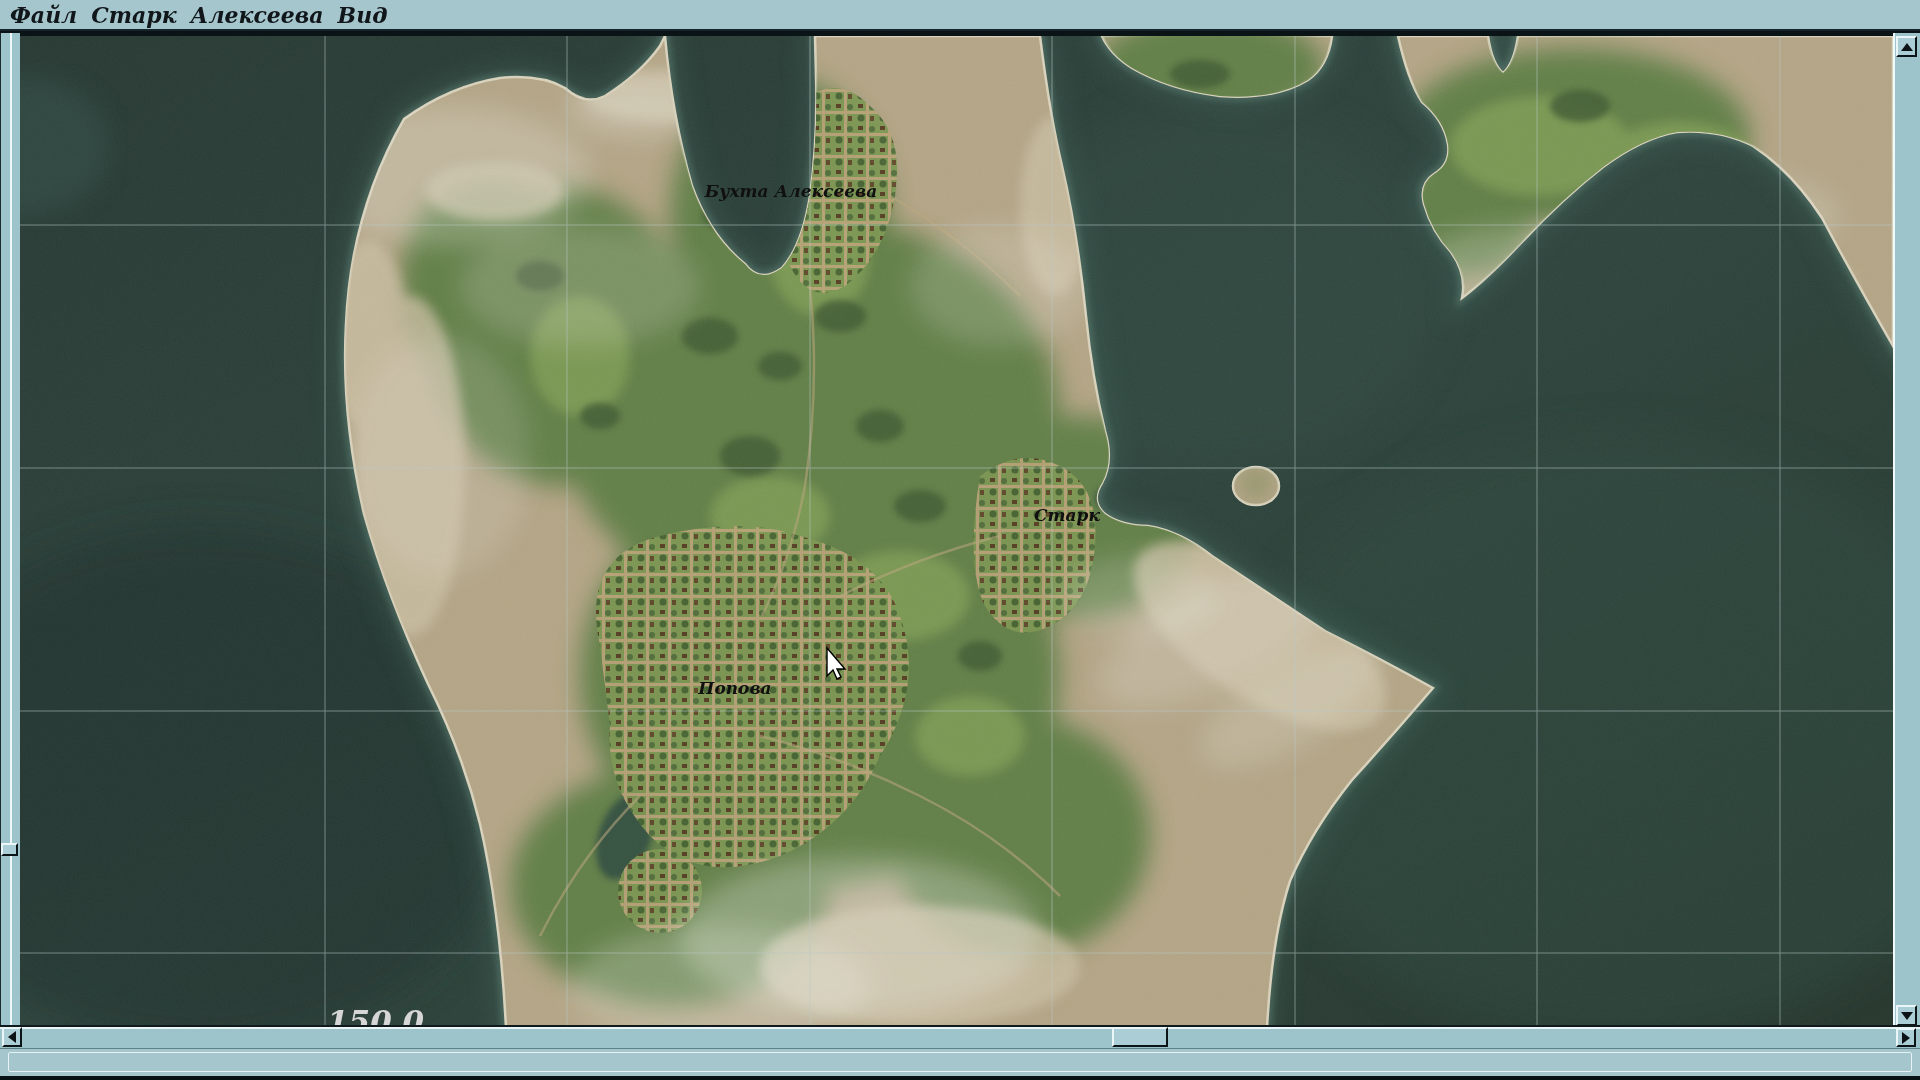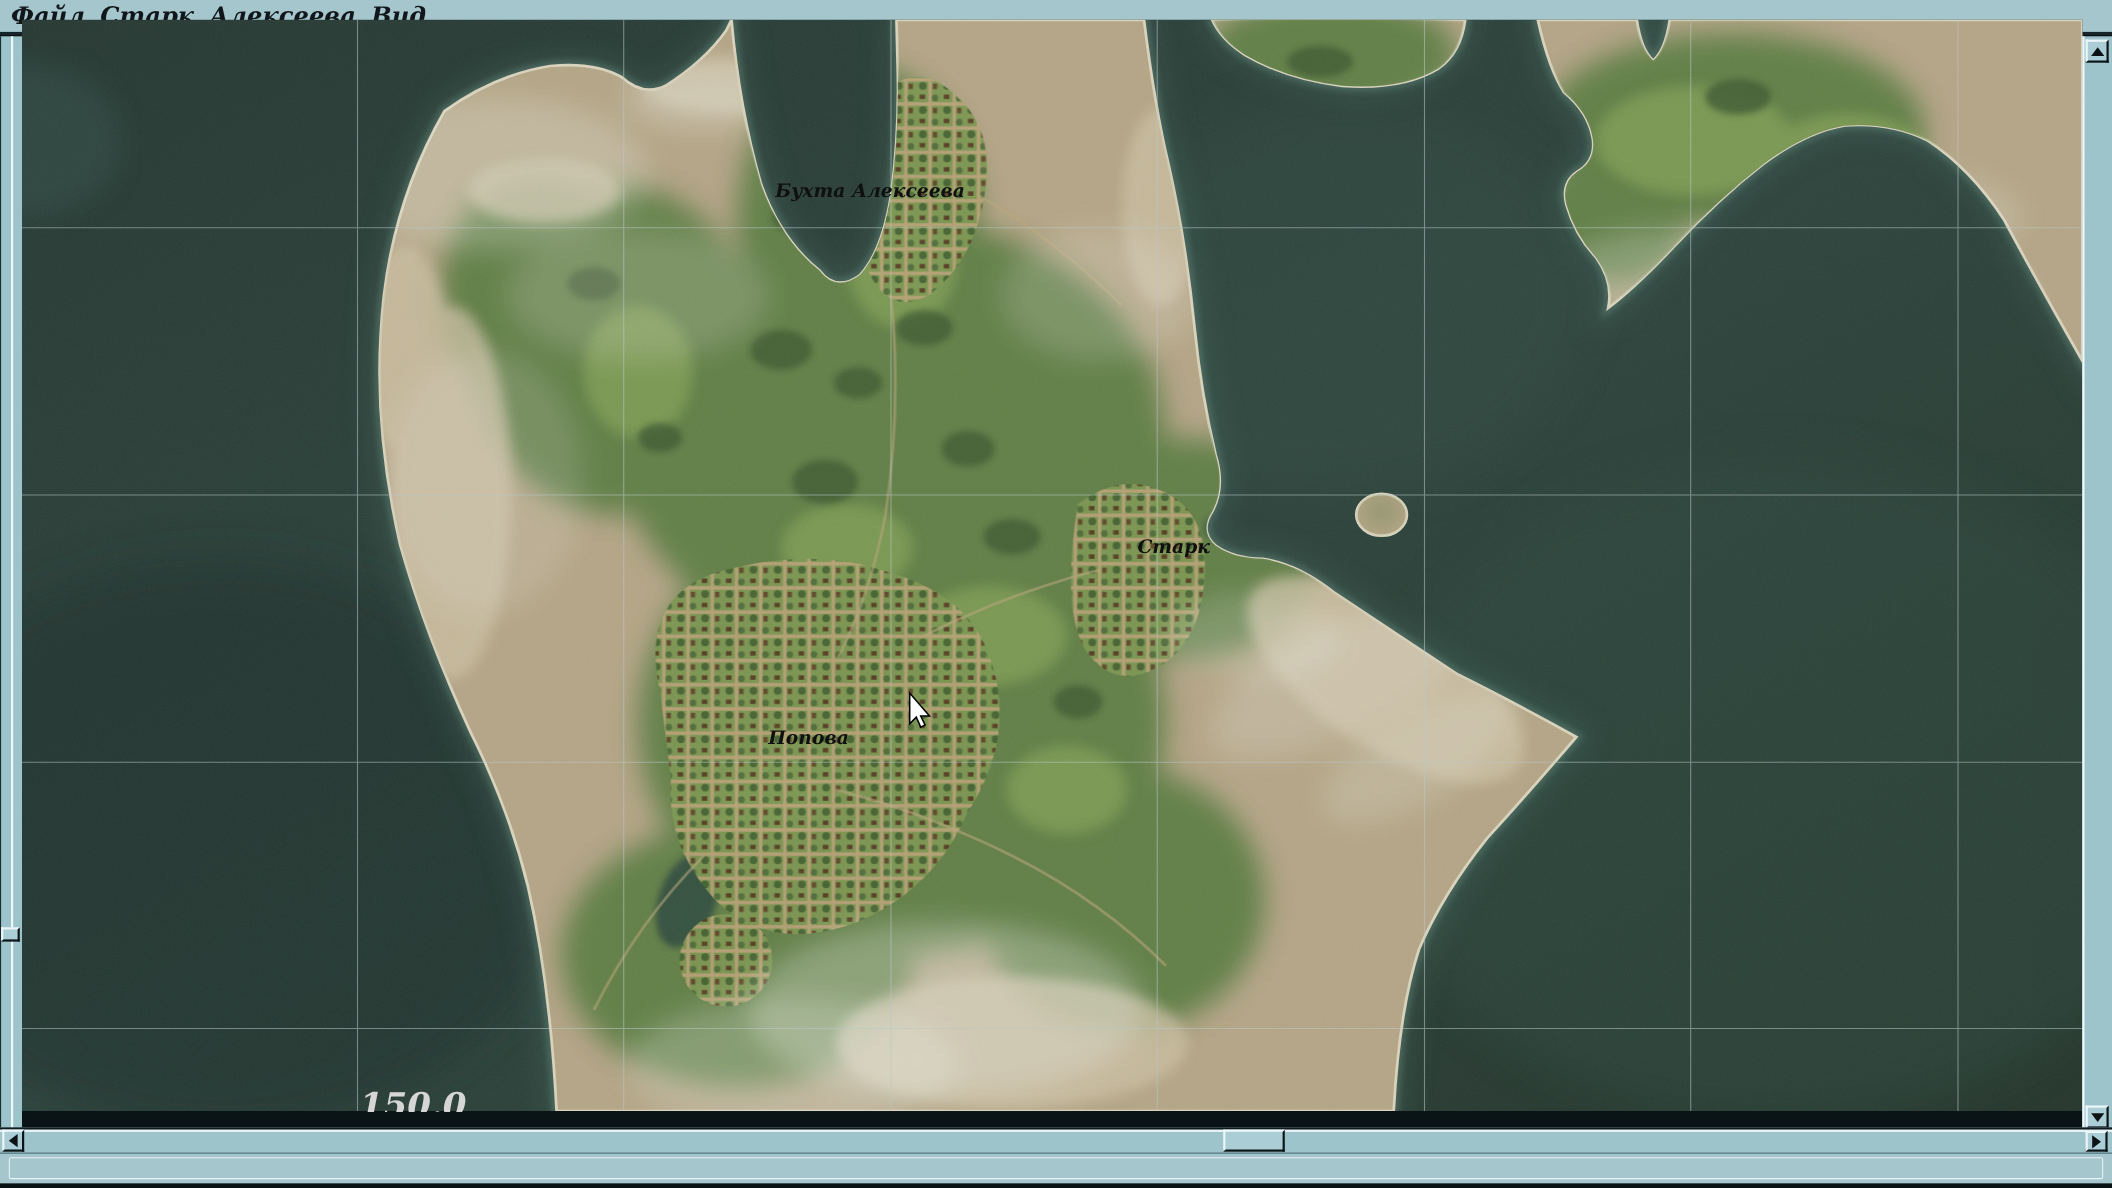--- a/index.html
+++ b/index.html
@@ -5,21 +5,21 @@
   html,body{margin:0;padding:0;background:#0a1316;overflow:hidden;}
   body{width:1920px;height:1080px;position:relative;font-family:"DejaVu Serif","Liberation Serif",serif;}
 
   
   #menubar{position:absolute;left:0;top:0;width:1920px;height:31px;background:#a5c6cd;
     border-bottom:2px solid #15242a;display:flex;align-items:center;padding-left:8px;box-sizing:border-box;}
   .menu-item{font-style:italic;font-weight:bold;font-size:22px;color:#10161a;margin-right:10px;
     padding:0 2px;white-space:nowrap;cursor:default;}
 
   
-  #map{position:absolute;left:20px;top:18px;width:1873px;height:992px;background:#293e37;}
+  #map{position:absolute;left:20px;top:36px;width:1873px;height:992px;background:#293e37;}
   #map svg{display:block;width:100%;height:100%;}
 
   
   .track{position:absolute;background:#9dc3cb;}
   #vscroll-left{left:0;top:33px;width:20px;height:992px;border-left:1px solid #1c2b2e;box-sizing:border-box;}
   #vscroll-left .hl{position:absolute;left:9px;top:0;width:2px;height:100%;background:#eef8f9;}
   #vscroll-right{left:1893px;top:33px;width:27px;height:992px;border-left:2px solid #f0fafb;box-sizing:border-box;}
   #hscroll{left:0;top:1025px;width:1920px;height:23px;border-top:2px solid #10191c;box-sizing:border-box;}
   #hscroll .hl{position:absolute;left:0;top:0;width:100%;height:2px;background:#e9f5f7;}
 

